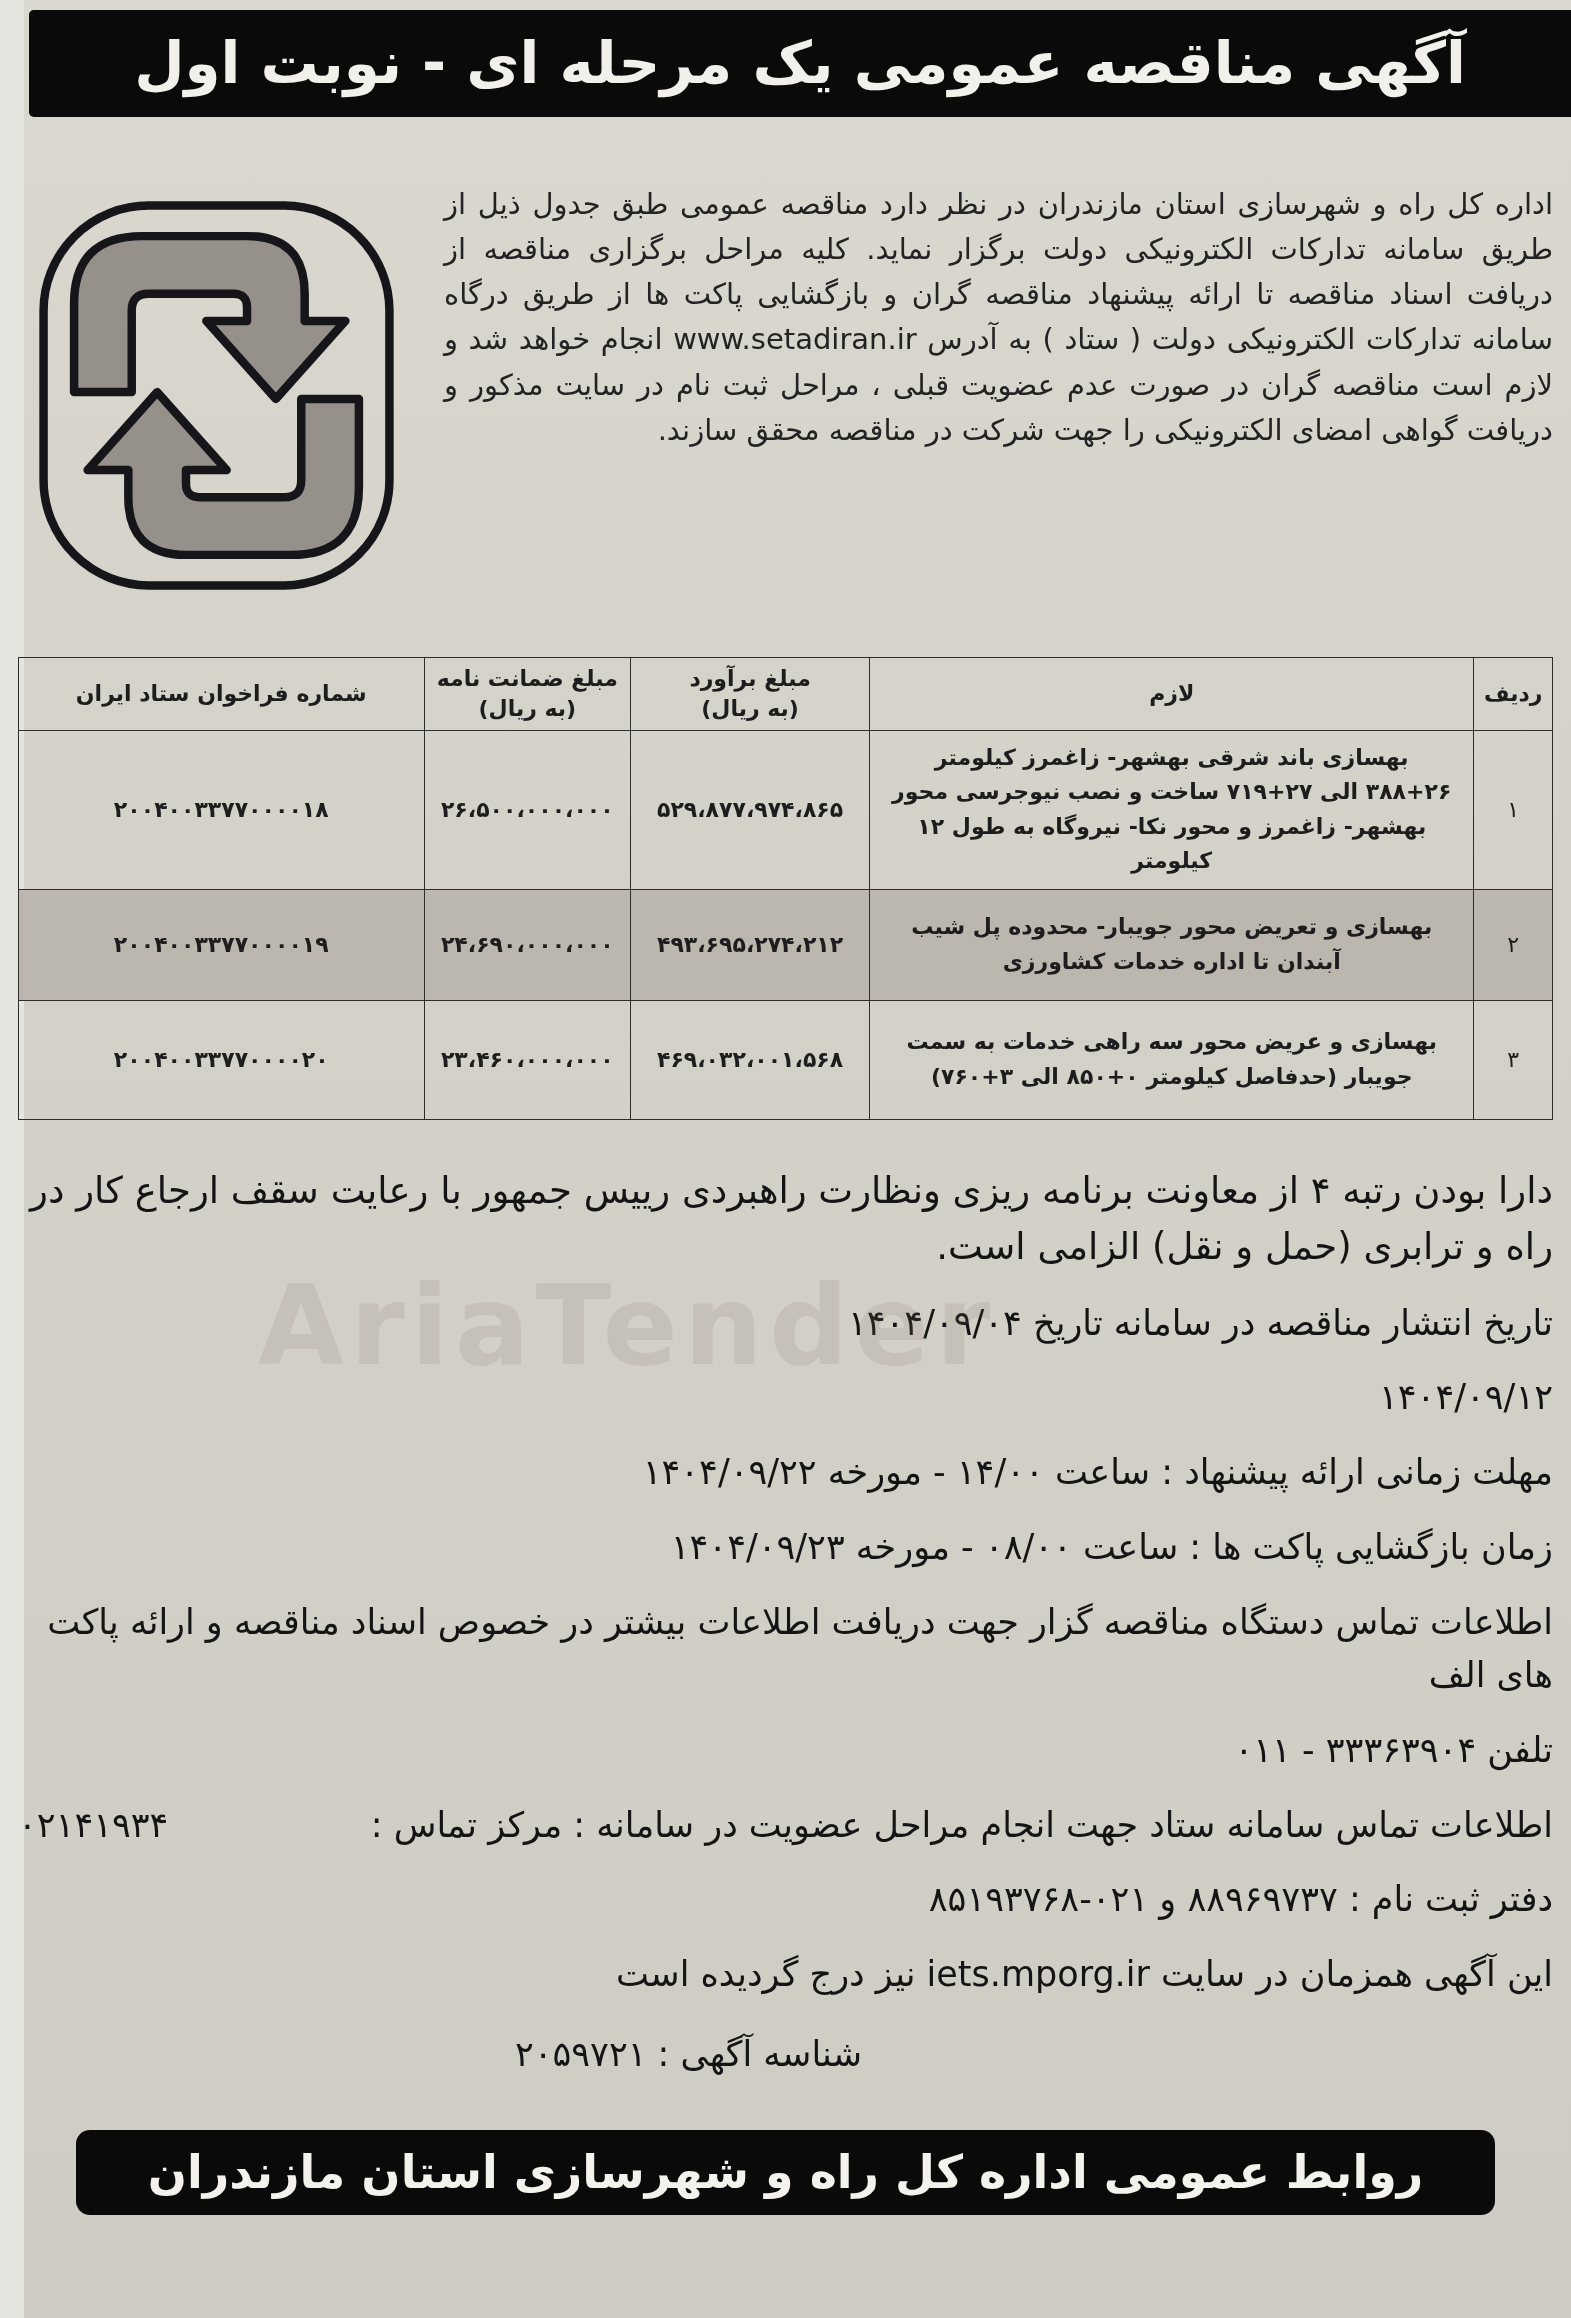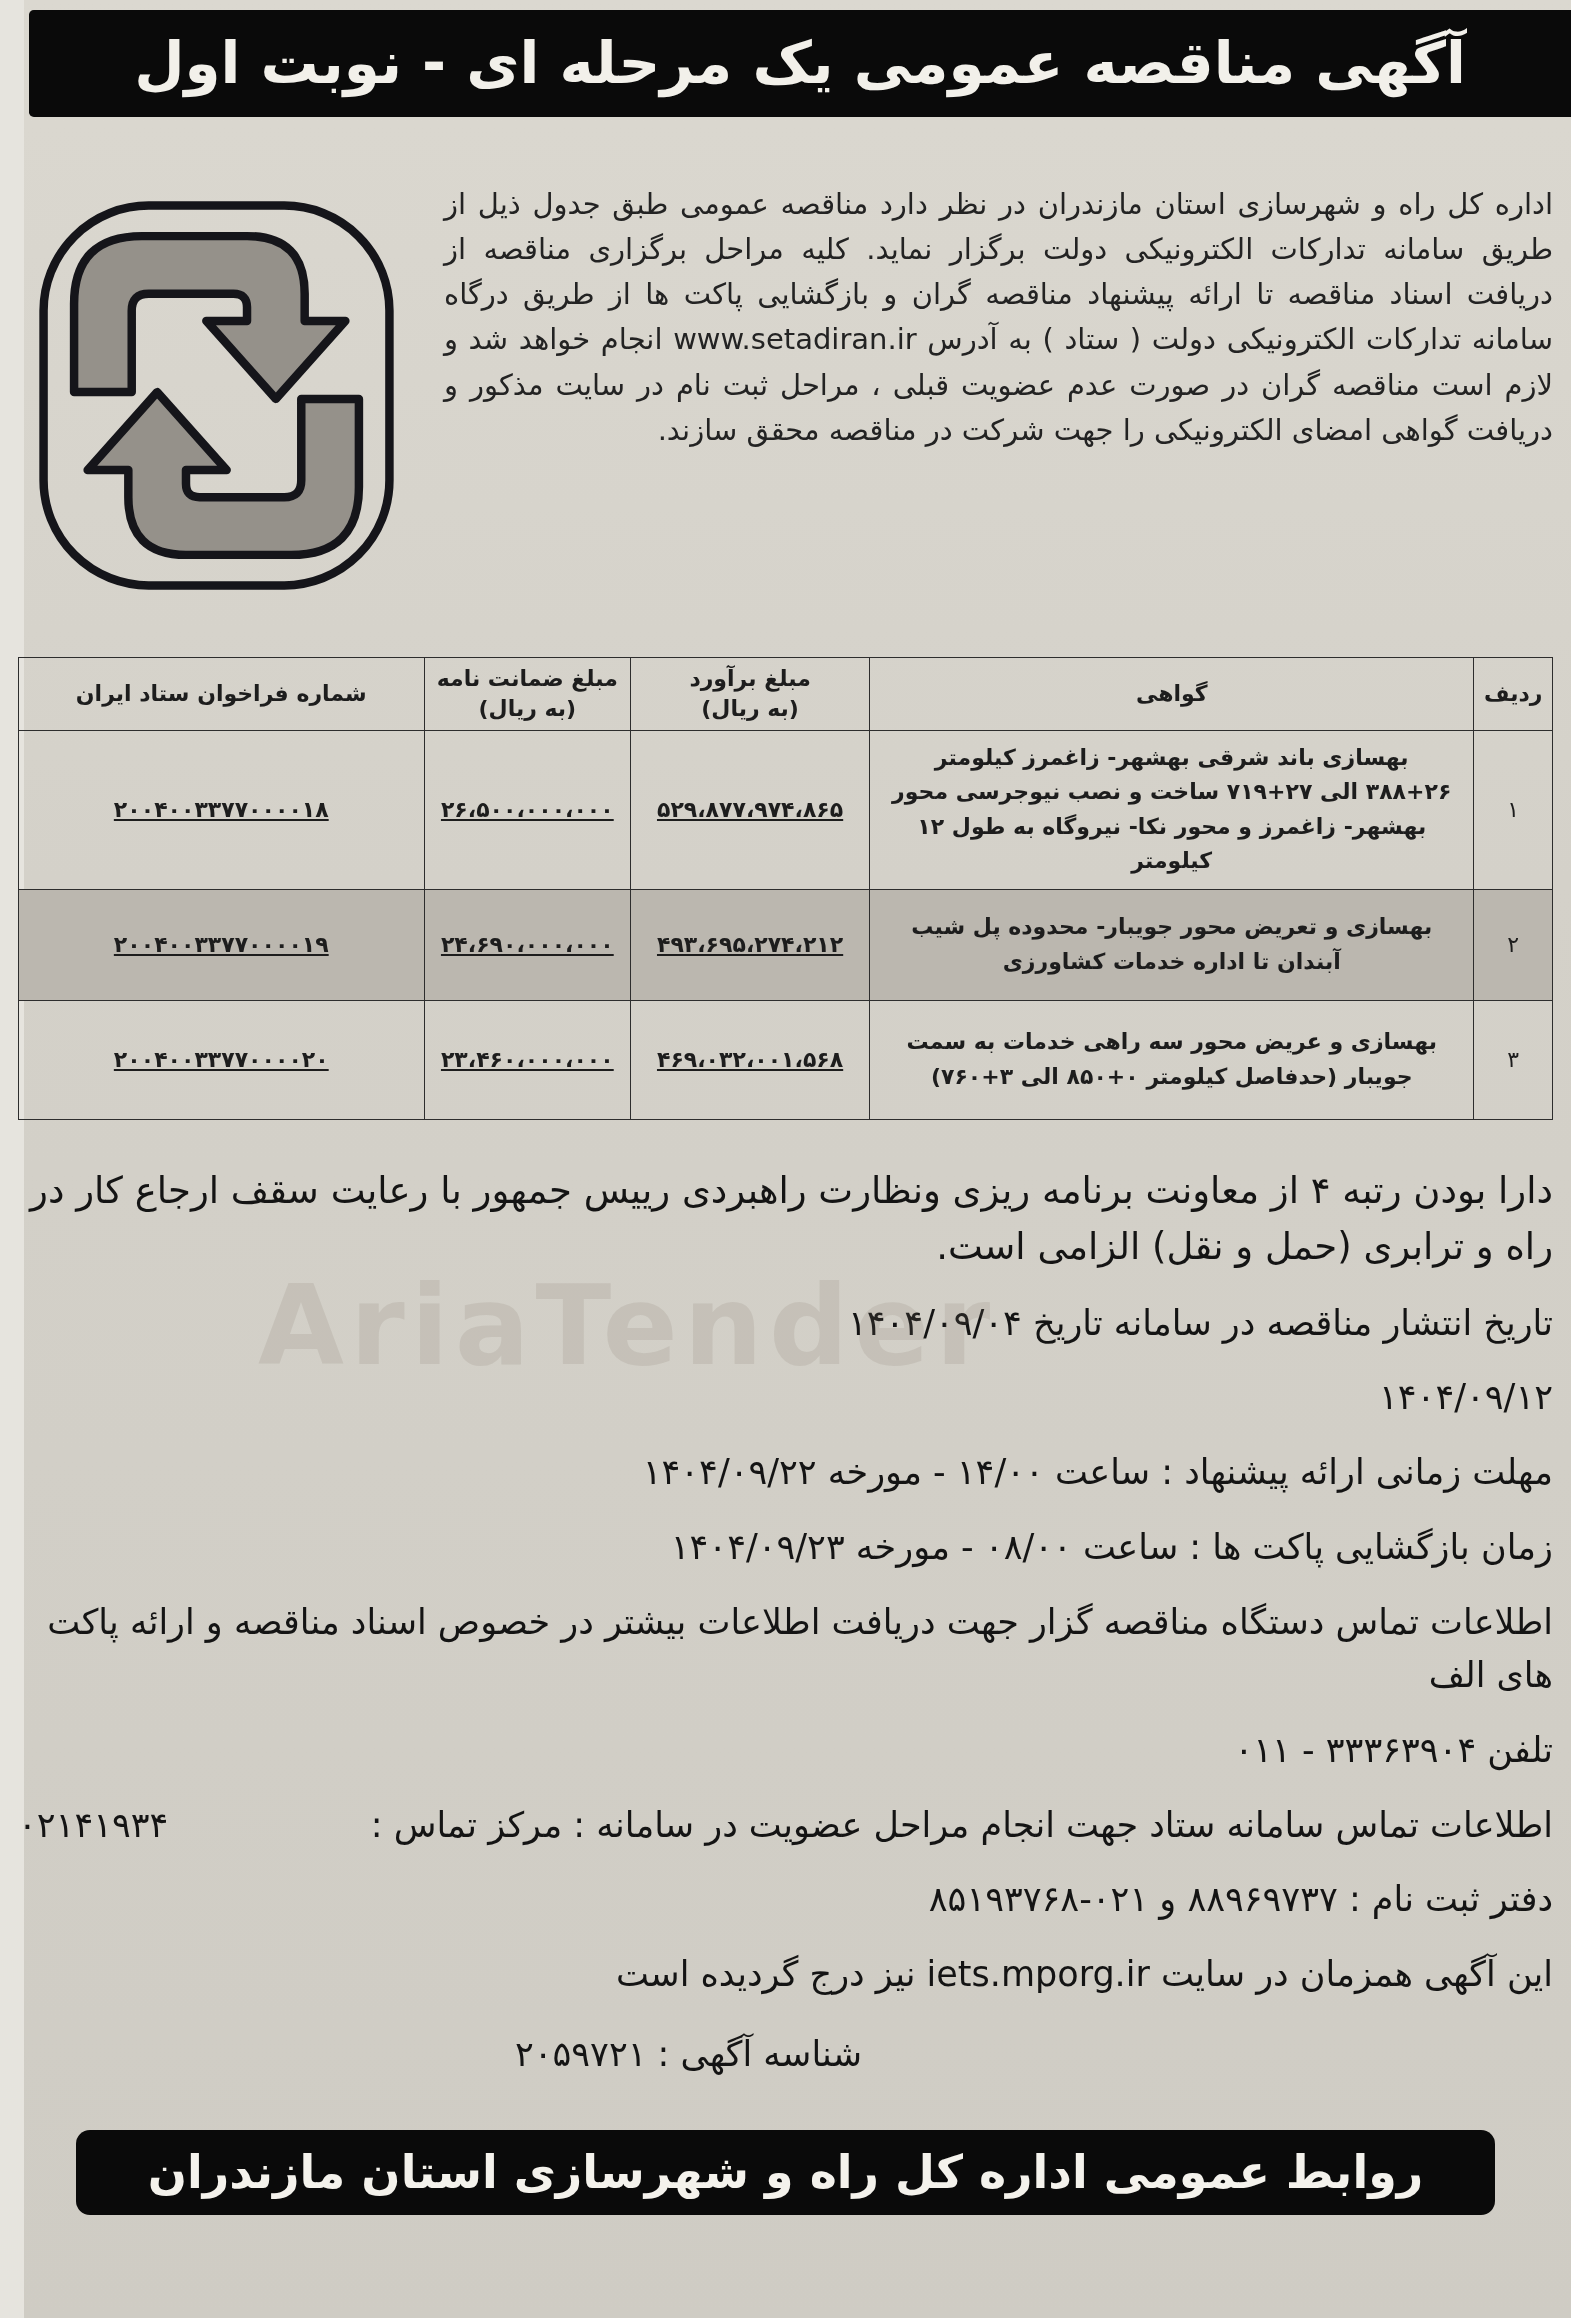--- a/index.html
+++ b/index.html
@@ -28,21 +28,21 @@
   .logo-box { width:397px; height:442px; flex:0 0 auto;
     display:flex; align-items:flex-start; justify-content:center; padding-top:6px; }
   
   .tender-table { width:100%; border-collapse:collapse; margin-top:33px; }
   .tender-table th, .tender-table td {
     border:1.8px solid #2d2d2d; text-align:center; vertical-align:middle;
     padding:6px 9.6px; font-size:22px; color:#1d1d1d;
   }
   .tender-table thead th { font-weight:bold; height:73px; line-height:1.35; }
   .project-cell { font-weight:bold; line-height:1.55; padding:10.8px 20.4px !important; }
-  .num-cell { letter-spacing:1.8px; font-weight:600;text-decoration:underline; }
+  .num-cell { letter-spacing:1.8px; font-weight:600; }
   .r1 td { height:150px; }
   .r2 td { height:111px; background:#bbb7af; }
   .r3 td { height:119px; }
   
   .body-text { margin-top:43px; font-weight:normal; color:#141414; }
   .b-line { font-size:35px; line-height:1.52; margin-top:21.6px; }
   .b-line.first { margin-top:0; font-size:37px; }
   .b-flex { display:flex; justify-content:space-between; align-items:baseline; }
   .b-flex.address { padding-left:180px; }
   .adid { margin-right:691px; margin-top:26.5px; }
@@ -91,21 +91,21 @@
       <colgroup>
         <col style="width:57px">
           <col style="width:619px">
           <col style="width:240px">
           <col style="width:207px">
           <col style="width:411px">
       </colgroup>
       <thead>
         <tr>
           <th>ردیف</th>
-          <th>گواهی</th>
+          <th>لازم</th>
           <th>
             <div>مبلغ برآورد</div>
             <div>(به ریال)</div>
           </th>
           <th>
             <div>مبلغ ضمانت نامه</div>
             <div>(به ریال)</div>
           </th>
           <th>شماره فراخوان ستاد ایران</th>
         </tr>

